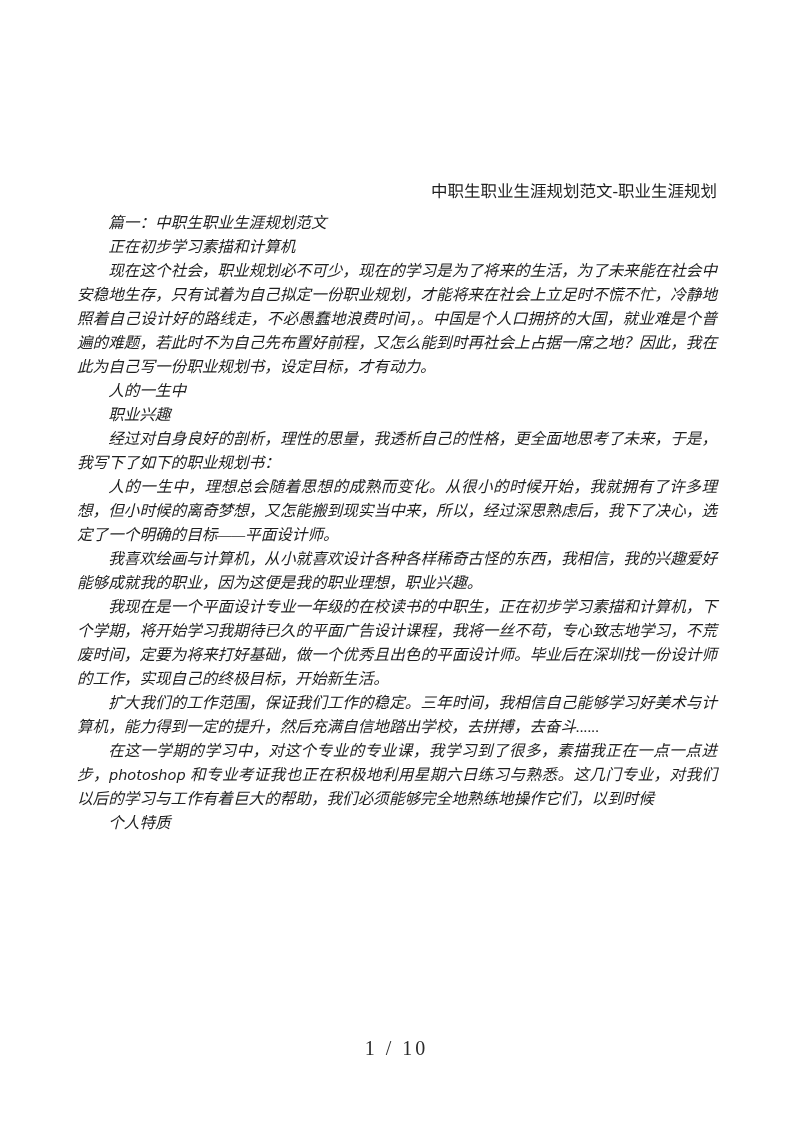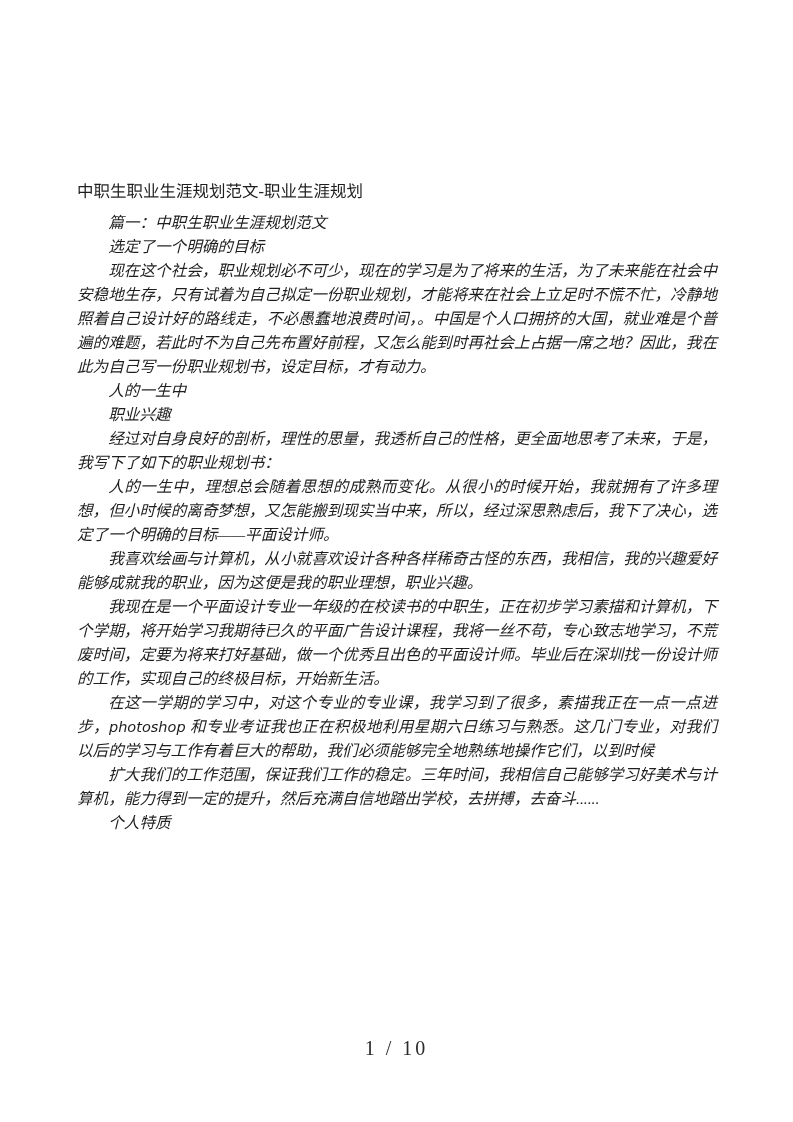--- a/index.html
+++ b/index.html
@@ -14,21 +14,21 @@
     background: #ffffff;
     font-family: "Liberation Serif", "DejaVu Serif", serif;
     color: #1e1e1e;
     overflow: hidden;
   }
   .doc-title {
     position: absolute;
     top: 179px;
     left: 77px;
     width: 640px;
-    text-align: left;
+    text-align: right;
     font-size: 16.5px;
     line-height: 26px;
     white-space: nowrap;
   }
   .content {
     position: absolute;
     top: 211px;
     left: 77px;
     width: 640px;
   }
@@ -59,28 +59,28 @@
 </style>
 </head>
 <body>
 
 <div class="page">
 
   <div class="doc-title">中职生职业生涯规划范文-职业生涯规划</div>
 
   <div class="content">
     <p class="para">篇一：中职生职业生涯规划范文</p>
-    <p class="para">选定了一个明确的目标</p>
+    <p class="para">正在初步学习素描和计算机</p>
     <p class="para">现在这个社会，职业规划必不可少，现在的学习是为了将来的生活，为了未来能在社会中安稳地生存，只有试着为自己拟定一份职业规划，才能将来在社会上立足时不慌不忙，冷静地照着自己设计好的路线走，不必愚蠢地浪费时间，。中国是个人口拥挤的大国，就业难是个普遍的难题，若此时不为自己先布置好前程，又怎么能到时再社会上占据一席之地？因此，我在此为自己写一份职业规划书，设定目标，才有动力。</p>
     <p class="para">人的一生中</p>
     <p class="para">职业兴趣</p>
     <p class="para">经过对自身良好的剖析，理性的思量，我透析自己的性格，更全面地思考了未来，于是，我写下了如下的职业规划书：</p>
     <p class="para">人的一生中，理想总会随着思想的成熟而变化。从很小的时候开始，我就拥有了许多理想，但小时候的离奇梦想，又怎能搬到现实当中来，所以，经过深思熟虑后，我下了决心，选定了一个明确的目标——平面设计师。</p>
     <p class="para">我喜欢绘画与计算机，从小就喜欢设计各种各样稀奇古怪的东西，我相信，我的兴趣爱好能够成就我的职业，因为这便是我的职业理想，职业兴趣。</p>
     <p class="para">我现在是一个平面设计专业一年级的在校读书的中职生，正在初步学习素描和计算机，下个学期，将开始学习我期待已久的平面广告设计课程，我将一丝不苟，专心致志地学习，不荒废时间，定要为将来打好基础，做一个优秀且出色的平面设计师。毕业后在深圳找一份设计师的工作，实现自己的终极目标，开始新生活。</p>
+    <p class="para">扩大我们的工作范围，保证我们工作的稳定。三年时间，我相信自己能够学习好美术与计算机，能力得到一定的提升，然后充满自信地踏出学校，去拼搏，去奋斗......</p>
     <p class="para"><span>在这一学期的学习中，对这个专业的专业课，我学习到了很多，素描我正在一点一点进步，</span><span class="latin-word">photoshop</span><span> 和专业考证我也正在积极地利用星期六日练习与熟悉。这几门专业，对我们以后的学习与工作有着巨大的帮助，我们必须能够完全地熟练地操作它们，以到时候</span></p>
-    <p class="para">扩大我们的工作范围，保证我们工作的稳定。三年时间，我相信自己能够学习好美术与计算机，能力得到一定的提升，然后充满自信地踏出学校，去拼搏，去奋斗......</p>
     <p class="para">个人特质</p>
   </div>
 
   <div class="page-footer">1 / 10</div>
 
 </div>
 
 </body></html>

